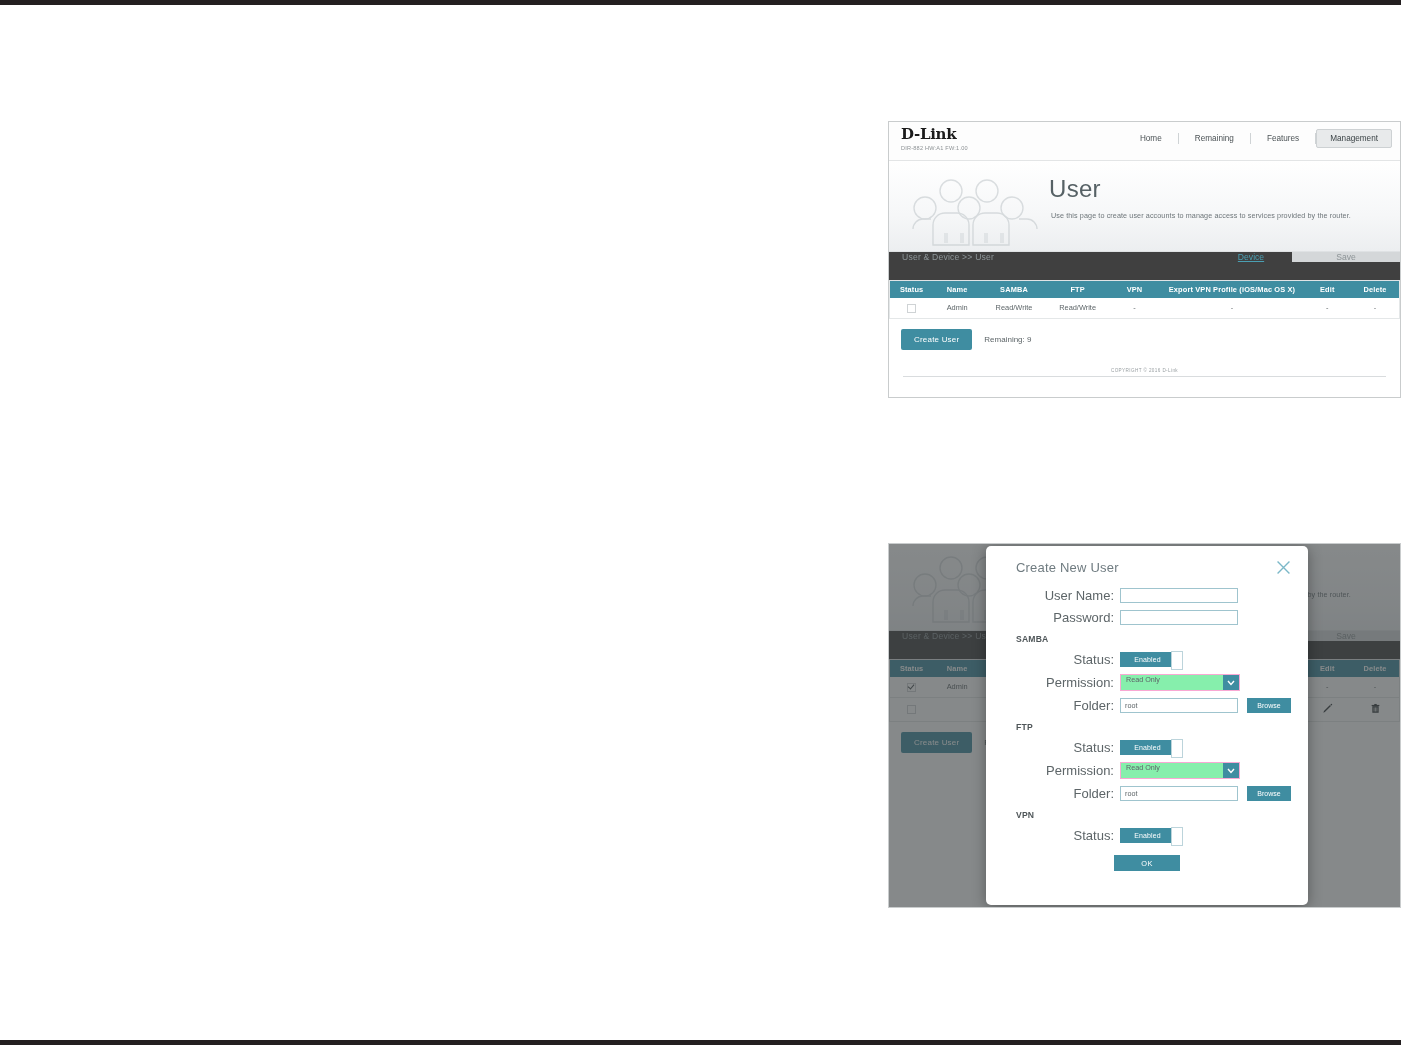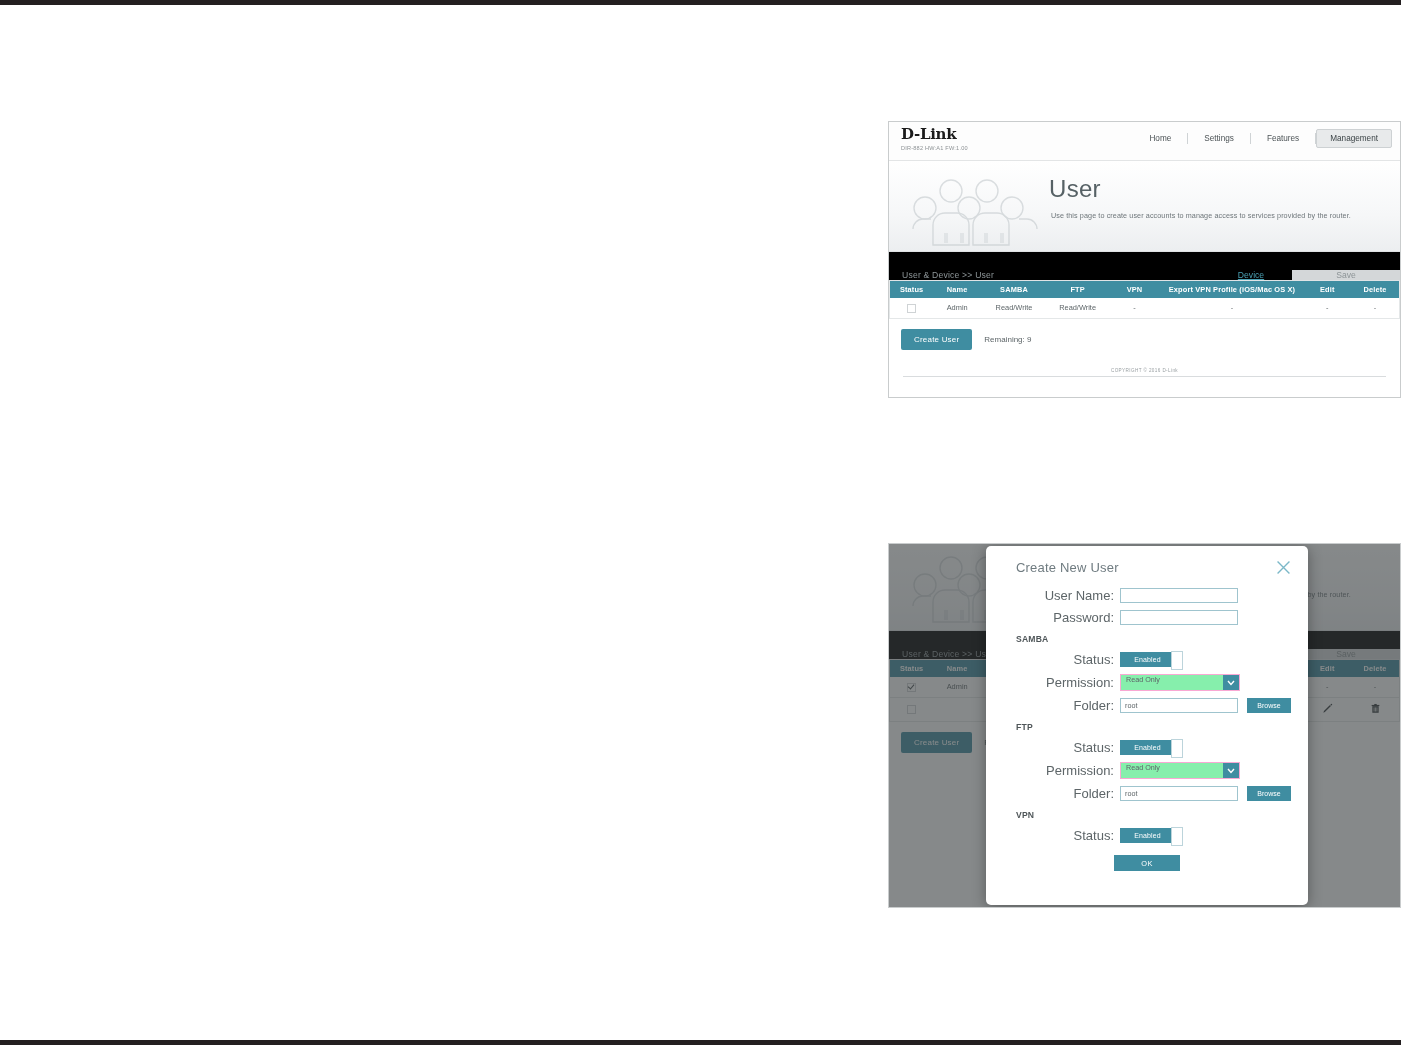--- a/index.html
+++ b/index.html
@@ -22,21 +22,21 @@
   .nav{position:absolute;right:8px;top:7px;display:flex;align-items:center;gap:0;}
   .nav-item{font-size:8.2px;color:#4c5356;padding:5px 16px;white-space:nowrap;}
   .nav-sep{width:1px;height:11px;background:#cfd3d5;}
   .nav-item.active{background:#e8eaeb;border:1px solid #cdd1d3;border-radius:2px;padding:4px 13px;color:#3c4447;}
 
   .hero{position:relative;height:90px;background:linear-gradient(180deg,#ffffff 0%,#f6f7f8 60%,#eceef0 100%);border-bottom:1px solid #dfe2e4;}
   .hero-art{position:absolute;left:22px;top:14px;width:128px;height:72px;opacity:.5;}
   .hero-title{position:absolute;left:160px;top:14px;font-size:24px;color:#566165;font-weight:normal;letter-spacing:.3px;}
   .hero-sub{position:absolute;left:162px;top:50px;font-size:7.2px;color:#6d7579;letter-spacing:.1px;}
 
-  .crumbbar{position:relative;height:28px;background:#000000;border-bottom:1px solid #e0e3e5;display:flex;align-items:flex-end;}
+  .crumbbar{position:relative;height:28px;background:#404040;border-bottom:1px solid #e0e3e5;display:flex;align-items:flex-start;}
   .crumb{flex:1;display:flex;align-items:center;padding-left:13px;font-size:8.6px;color:#8e9699;letter-spacing:.2px;}
   .crumb-div{width:1px;background:#e0e3e5;}
   .devlink{width:82px;display:flex;align-items:center;justify-content:center;font-size:8.6px;color:#4a9fb3;text-decoration:underline;}
   .savebtn{width:108px;display:flex;align-items:center;justify-content:center;font-size:8.6px;color:#8d9497;background:#d4d7d9;}
 
   table.users{width:100%;border-collapse:collapse;table-layout:fixed;}
   table.users th{background:#3f8da1;color:#fff;font-size:7.4px;font-weight:bold;padding:4px 4px;letter-spacing:.15px;}
   table.users td{font-size:7.4px;color:#5d6568;text-align:center;padding:5px 0;border-bottom:1px solid #e4e7e8;background:#fff;}
   .tbl-wrap{border-left:1px solid #e4e7e8;border-right:1px solid #e4e7e8;}
 
@@ -82,21 +82,21 @@
 <div class="shot" id="shot1" style="left:888px;top:121px;width:511px;height:275px;">
 
   <div class="ui-header">
     <div class="brand">
       <div class="brand-name">D-Link</div>
       <div class="brand-model">DIR-882 HW:A1 FW:1.00</div>
     </div>
     <div class="nav">
       <div class="nav-item">Home</div>
       <div class="nav-sep"></div>
-      <div class="nav-item">Settings</div>
+      <div class="nav-item">Remaining</div>
       <div class="nav-sep"></div>
       <div class="nav-item">Features</div>
       <div class="nav-sep"></div>
       <div class="nav-item active">Management</div>
     </div>
   </div>
 
   <div class="hero">
     <svg class="hero-art" viewBox="0 0 128 72">
       <g fill="none" stroke="#b9c0c4" stroke-width="1.4">

